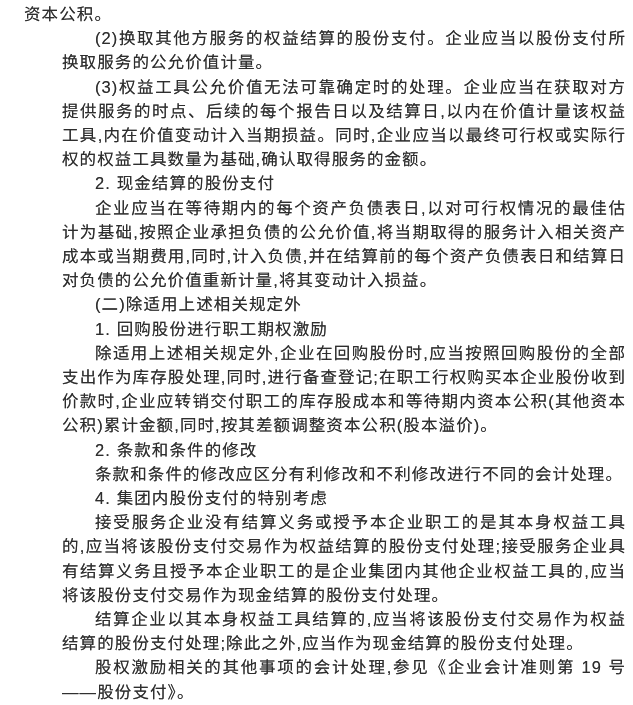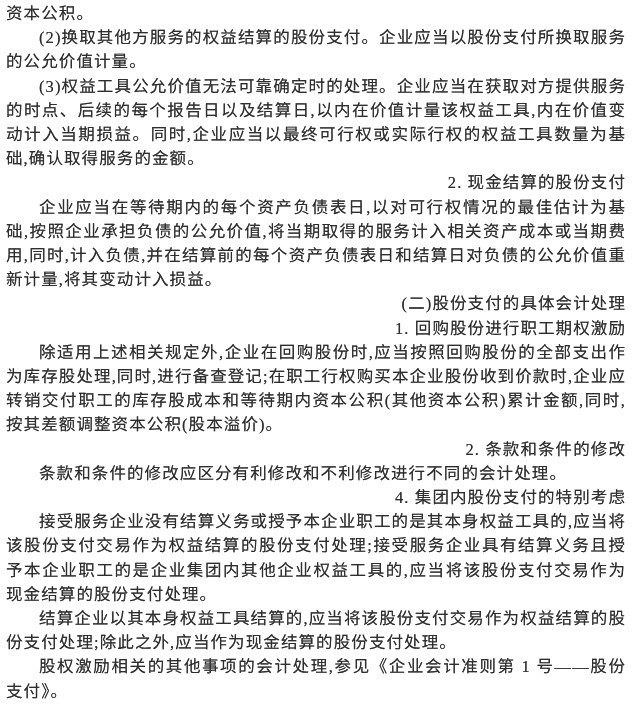--- a/index.html
+++ b/index.html
@@ -9,55 +9,56 @@
   }
   body {
     width: 633px;
     height: 705px;
     overflow: hidden;
   }
   .page {
     box-sizing: border-box;
     width: 633px;
     height: 705px;
-    padding: 2px 7px 0 6px;
+    padding: 2px 7px 0 24px;
     background: #ffffff;
-    font-family: Liberation Serif, serif;
+    font-family: Liberation Sans, sans-serif;
     color: #2e2e2e;
   }
   .para {
     margin: 0;
     font-size: 16.5px;
     line-height: 24.2px;
     letter-spacing: 1.1px;
     text-align: justify;
     text-justify: inter-character;
     text-shadow: 0 0 0.5px rgba(46,46,46,0.65);
     word-break: break-all;
   }
   .para.indent {
     text-indent: 2em;
+    margin-left: 38px;
   }
   .para.heading {
-    text-align: right;
+    text-align: left;
   }
 </style>
 </head>
 <body>
 
 <div class="page">
   <div id="paragraph-container">
       <p class="para">资本公积。</p>
       <p class="para indent">(2)换取其他方服务的权益结算的股份支付。企业应当以股份支付所换取服务的公允价值计量。</p>
       <p class="para indent">(3)权益工具公允价值无法可靠确定时的处理。企业应当在获取对方提供服务的时点、后续的每个报告日以及结算日,以内在价值计量该权益工具,内在价值变动计入当期损益。同时,企业应当以最终可行权或实际行权的权益工具数量为基础,确认取得服务的金额。</p>
       <p class="para indent heading">2. 现金结算的股份支付</p>
       <p class="para indent">企业应当在等待期内的每个资产负债表日,以对可行权情况的最佳估计为基础,按照企业承担负债的公允价值,将当期取得的服务计入相关资产成本或当期费用,同时,计入负债,并在结算前的每个资产负债表日和结算日对负债的公允价值重新计量,将其变动计入损益。</p>
-      <p class="para indent heading">(二)股份支付的具体会计处理</p>
+      <p class="para indent heading">(二)除适用上述相关规定外</p>
       <p class="para indent heading">1. 回购股份进行职工期权激励</p>
       <p class="para indent">除适用上述相关规定外,企业在回购股份时,应当按照回购股份的全部支出作为库存股处理,同时,进行备查登记;在职工行权购买本企业股份收到价款时,企业应转销交付职工的库存股成本和等待期内资本公积(其他资本公积)累计金额,同时,按其差额调整资本公积(股本溢价)。</p>
       <p class="para indent heading">2. 条款和条件的修改</p>
       <p class="para indent">条款和条件的修改应区分有利修改和不利修改进行不同的会计处理。</p>
       <p class="para indent heading">4. 集团内股份支付的特别考虑</p>
       <p class="para indent">接受服务企业没有结算义务或授予本企业职工的是其本身权益工具的,应当将该股份支付交易作为权益结算的股份支付处理;接受服务企业具有结算义务且授予本企业职工的是企业集团内其他企业权益工具的,应当将该股份支付交易作为现金结算的股份支付处理。</p>
       <p class="para indent">结算企业以其本身权益工具结算的,应当将该股份支付交易作为权益结算的股份支付处理;除此之外,应当作为现金结算的股份支付处理。</p>
-      <p class="para indent">股权激励相关的其他事项的会计处理,参见《企业会计准则第 1 号——股份支付》。</p>
+      <p class="para indent">股权激励相关的其他事项的会计处理,参见《企业会计准则第 19 号——股份支付》。</p>
     </div>
 </div>
 
 </body></html>

